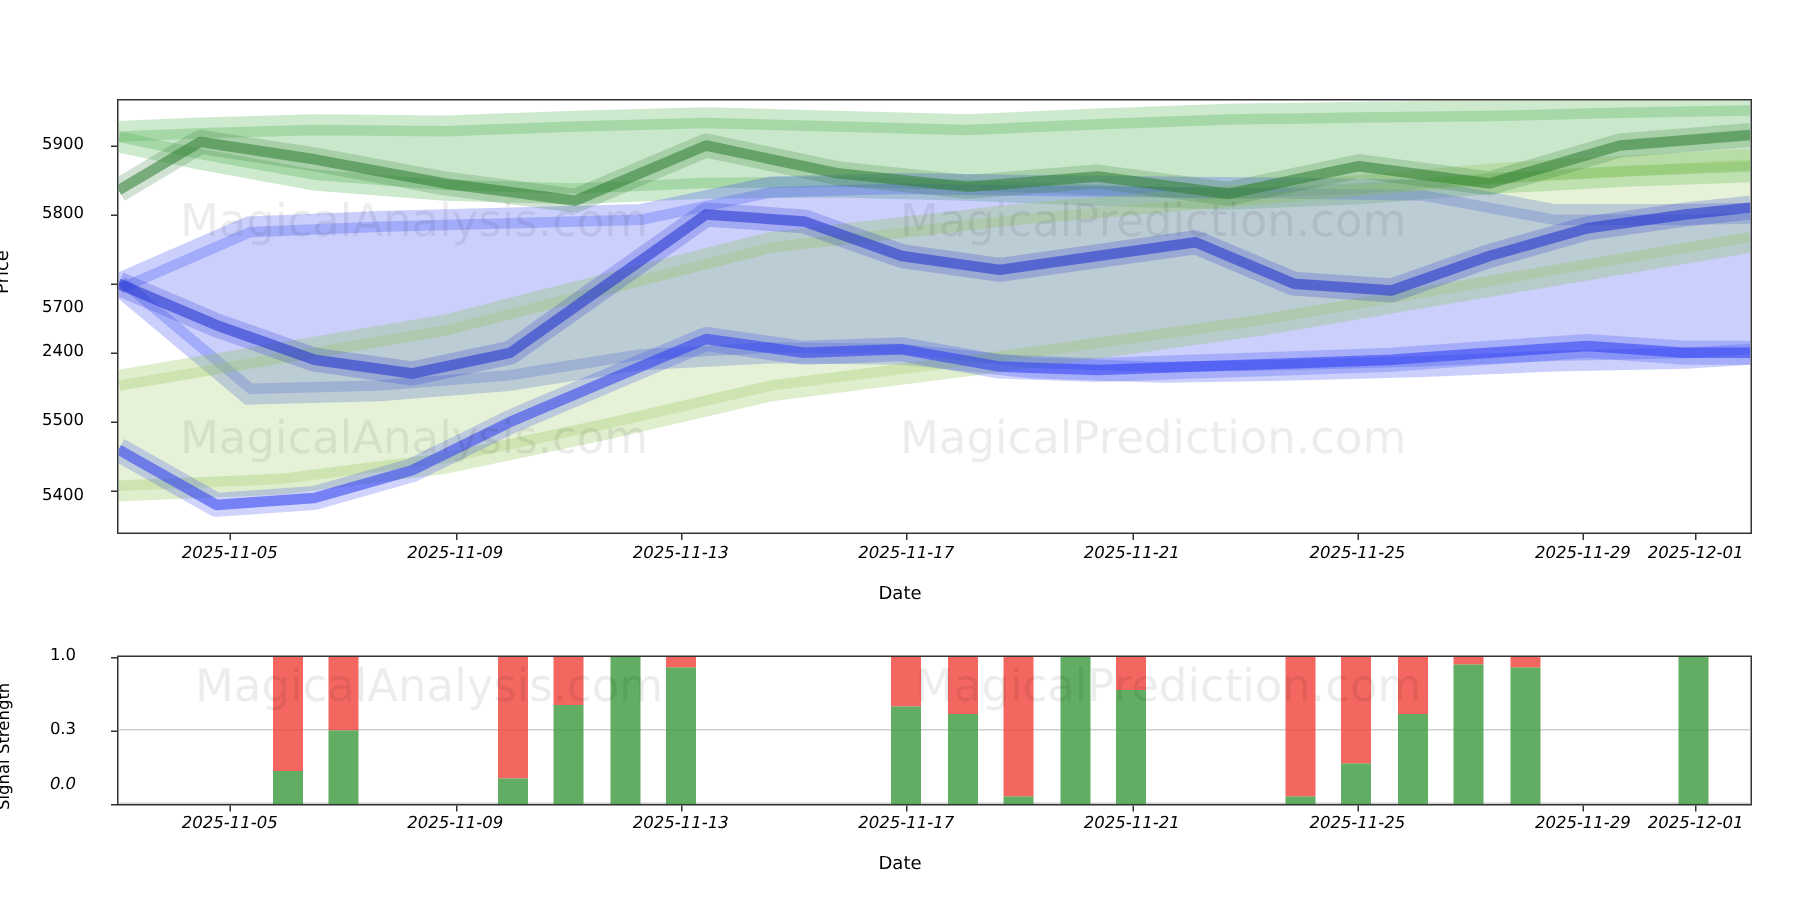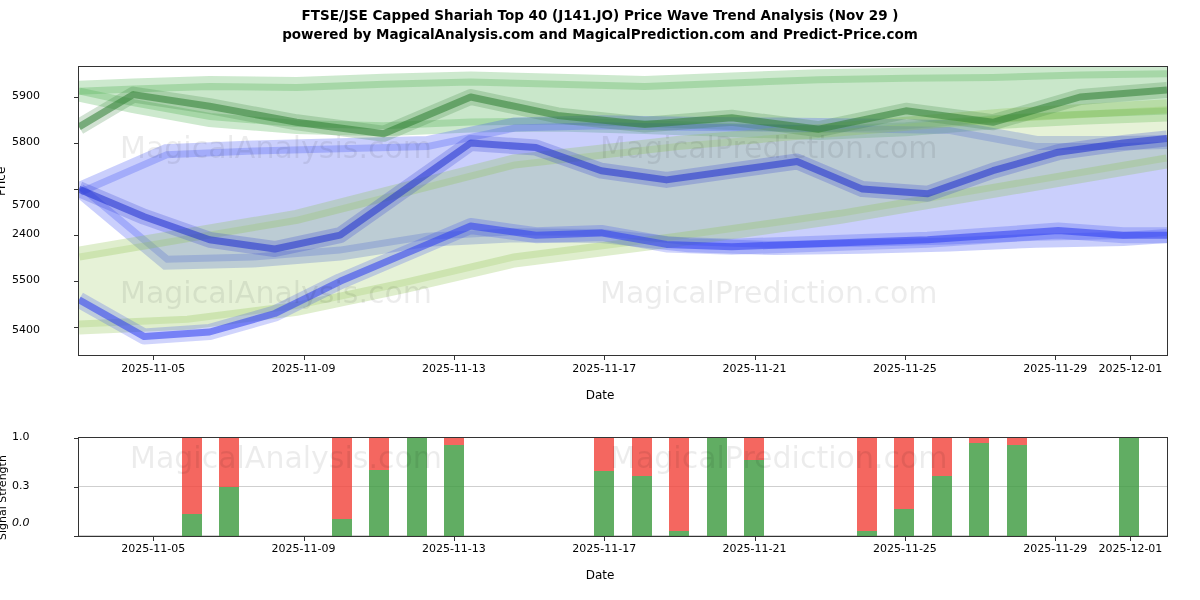--- a/index.html
+++ b/index.html
@@ -7,22 +7,22 @@
   .page{position:relative;width:1200px;height:600px;}
 
   .title-block{position:absolute;left:0;top:6px;width:1200px;text-align:center;}
   .title-line{font-size:13.5px;font-weight:bold;color:#000;line-height:19px;}
 
   
   .main-plot{position:absolute;left:78px;top:66px;width:1090px;height:290px;border:1px solid #333;box-sizing:border-box;background:#fff;overflow:hidden;}
   .ylabel-main{position:absolute;left:-6px;top:196px;transform:rotate(-90deg);transform-origin:left top;font-size:12px;color:#000;}
   .xlabel-main{position:absolute;left:0;top:388px;width:1200px;text-align:center;font-size:12px;color:#000;}
 
-  .ytick{position:absolute;right:1172px;font-size:11px;color:#000;text-align:left;width:60px;}
-  .xtick{position:absolute;font-size:11px;color:#000;text-align:center;transform:translateX(-50%);}
+  .ytick{position:absolute;right:1172px;font-size:11px;color:#000;text-align:center;width:60px;}
+  .xtick{position:absolute;font-size:11px;color:#000;text-align:center;transform:translateX(-50%);font-style:italic;}
 
   .tick-mark-y{position:absolute;width:4px;height:1px;background:#333;}
   .tick-mark-x{position:absolute;height:4px;width:1px;background:#333;}
 
   .wm{position:absolute;color:#000;opacity:.07;font-size:30px;white-space:nowrap;pointer-events:none;}
 
   
   .sub-title{position:absolute;left:0;top:418px;width:1200px;text-align:center;font-size:13px;color:#000;}
   .sub-plot{position:absolute;left:78px;top:437px;width:1090px;height:100px;border:1px solid #333;box-sizing:border-box;background:#fff;overflow:hidden;}
   .ylabel-sub{position:absolute;left:-4px;top:540px;transform:rotate(-90deg);transform-origin:left top;font-size:11px;color:#000;}
@@ -32,24 +32,20 @@
   .bar{position:absolute;bottom:0;}
   .bar .sell{position:absolute;left:0;width:100%;background:#f2453d;opacity:.82;}
   .bar .buy{position:absolute;left:0;bottom:0;width:100%;background:#3e9b41;opacity:.82;}
   svg{display:block;}
 </style>
 </head>
 <body>
 
 <div class="page">
 
-  <div class="title-block">
-    <div class="title-line">FTSE/JSE Capped Shariah Top 40  (J141.JO) Price Wave Trend Analysis (Nov 29 )</div>
-    <div class="title-line">powered by MagicalAnalysis.com and MagicalPrediction.com and Predict-Price.com</div>
-  </div>
 
   <div class="main-plot">
     <svg id="main-svg" width="1088" height="288" viewBox="0 0 1088 288">
         <path d="M0.0,20.7 L54.4,18.4 L130.6,16.1 L217.6,17.0 L304.6,13.8 L391.7,11.5 L478.7,13.8 L565.8,16.1 L652.8,12.4 L739.8,9.2 L826.9,7.8 L913.9,6.9 L1001.0,4.6 L1088.0,3.2 L1088.0,47.5 L1001.0,50.7 L913.9,55.3 L826.9,62.2 L739.8,65.9 L652.8,63.1 L565.8,59.9 L478.7,57.6 L391.7,58.5 L304.6,62.2 L217.6,59.9 L130.6,53.0 L54.4,39.2 L0.0,27.6 Z" fill="#4caf50" fill-opacity="0.3" stroke="none"></path>
         <path d="M0.0,20.7 L54.4,18.4 L130.6,16.1 L217.6,17.0 L304.6,13.8 L391.7,11.5 L478.7,13.8 L565.8,16.1 L652.8,12.4 L739.8,9.2 L826.9,7.8 L913.9,6.9 L1001.0,4.6 L1088.0,3.2" fill="none" stroke="#4caf50" stroke-opacity="0.28" stroke-width="14"></path>
         <path d="M0.0,27.6 L54.4,39.2 L130.6,53.0 L217.6,59.9 L304.6,62.2 L391.7,58.5 L478.7,57.6 L565.8,59.9 L652.8,63.1 L739.8,65.9 L826.9,62.2 L913.9,55.3 L1001.0,50.7 L1088.0,47.5" fill="none" stroke="#4caf50" stroke-opacity="0.28" stroke-width="14"></path>
         <path d="M0.0,122.1 L87.0,84.3 L174.1,80.6 L261.1,78.3 L348.2,76.0 L435.2,57.6 L522.2,55.3 L609.3,56.7 L696.3,57.6 L783.4,58.5 L870.4,59.9 L957.4,76.0 L1044.5,76.0 L1088.0,75.1 L1088.0,169.1 L1044.5,171.9 L957.4,173.7 L870.4,177.4 L783.4,179.7 L696.3,181.1 L609.3,178.3 L522.2,169.1 L435.2,168.2 L348.2,172.8 L261.1,186.6 L174.1,193.5 L87.0,195.8 L0.0,123.0 Z" fill="#3f51f3" fill-opacity="0.28" stroke="none"></path>
         <path d="M0.0,122.1 L87.0,84.3 L174.1,80.6 L261.1,78.3 L348.2,76.0 L435.2,57.6 L522.2,55.3 L609.3,56.7 L696.3,57.6 L783.4,58.5 L870.4,59.9 L957.4,76.0 L1044.5,76.0 L1088.0,75.1" fill="none" stroke="#3f51f3" stroke-opacity="0.28" stroke-width="14"></path>
         <path d="M0.0,123.0 L87.0,195.8 L174.1,193.5 L261.1,186.6 L348.2,172.8 L435.2,168.2 L522.2,169.1 L609.3,178.3 L696.3,181.1 L783.4,179.7 L870.4,177.4 L957.4,173.7 L1044.5,171.9 L1088.0,169.1" fill="none" stroke="#3f51f3" stroke-opacity="0.28" stroke-width="14"></path>
         <path d="M0.0,186.6 L108.8,168.2 L217.6,149.8 L326.4,122.1 L435.2,94.5 L598.4,76.0 L761.6,62.2 L924.8,48.4 L1088.0,39.2 L1088.0,94.5 L924.8,122.1 L761.6,149.8 L598.4,172.8 L435.2,193.5 L326.4,218.9 L217.6,241.9 L108.8,255.7 L0.0,260.4 Z" fill="#8bc34a" fill-opacity="0.22" stroke="none"></path>

